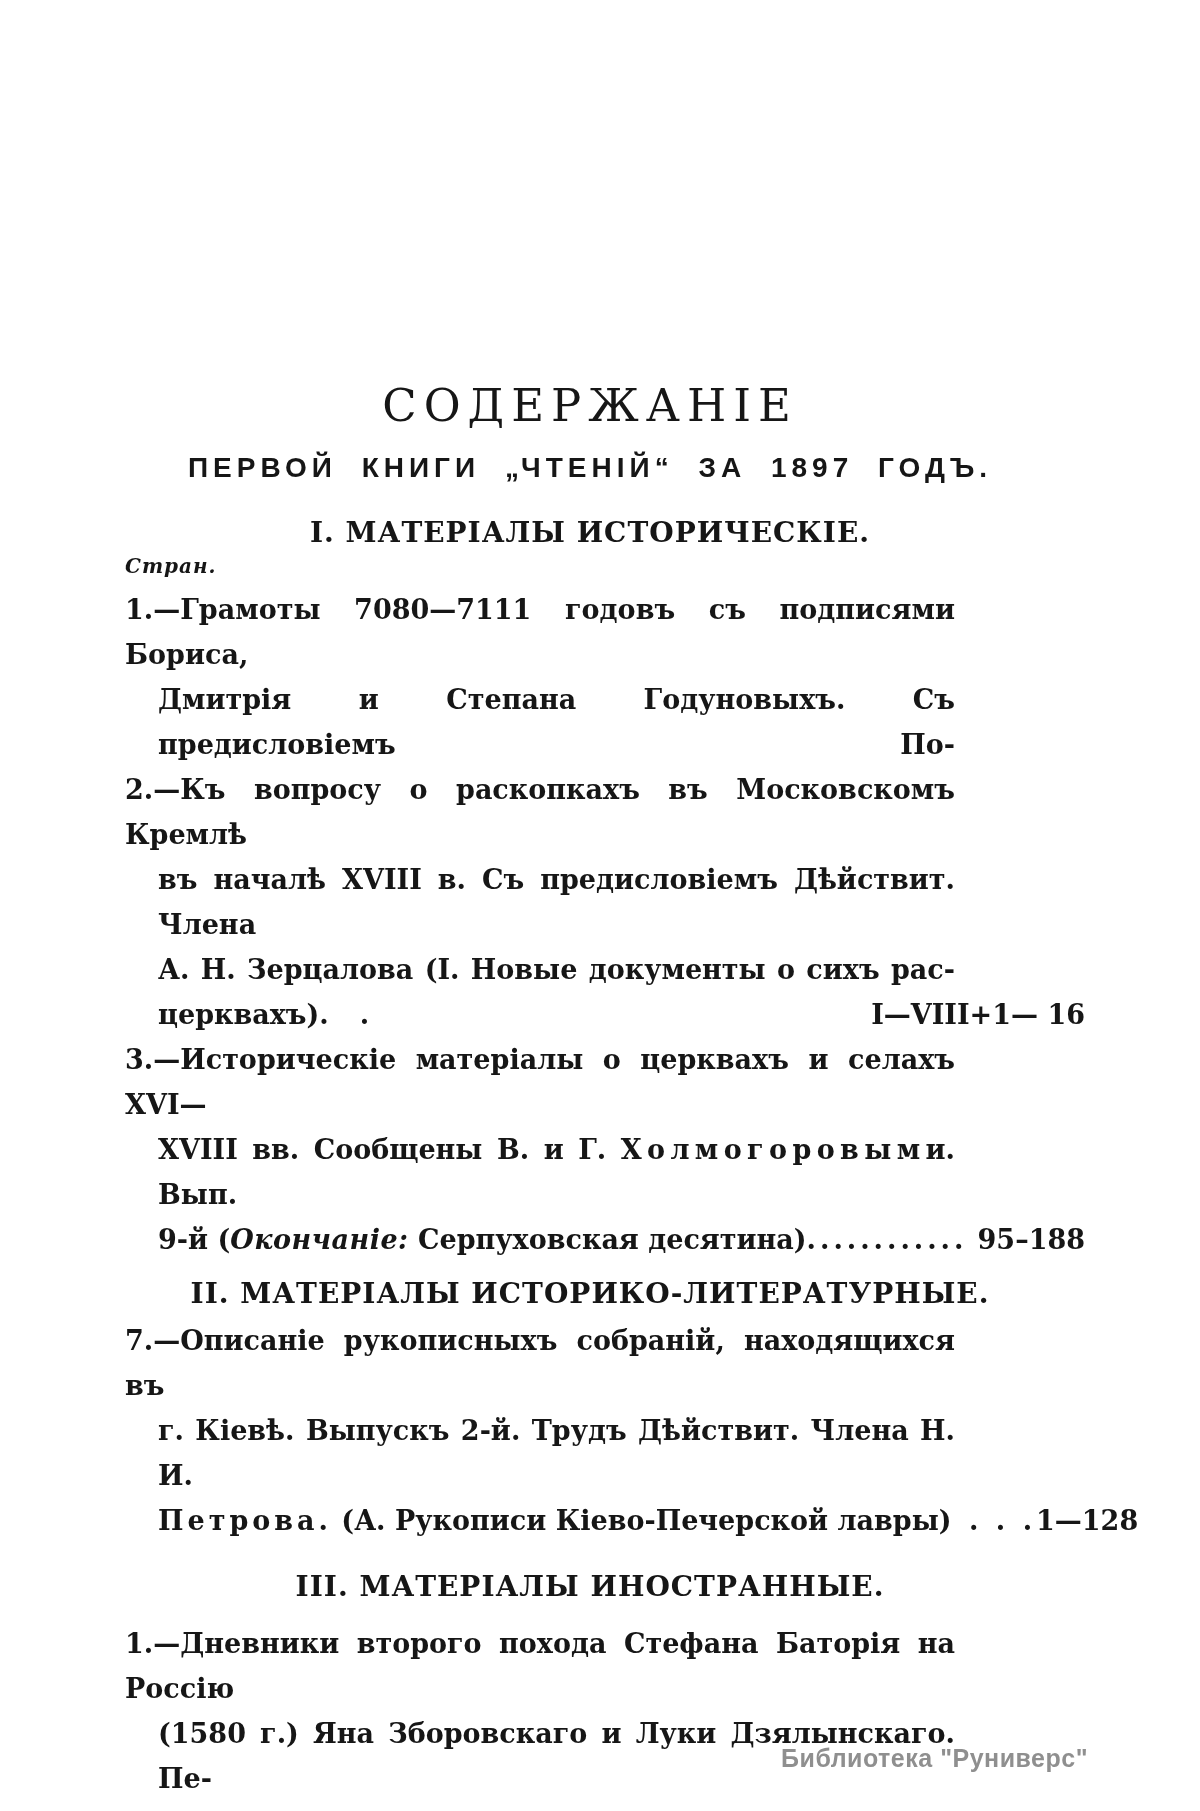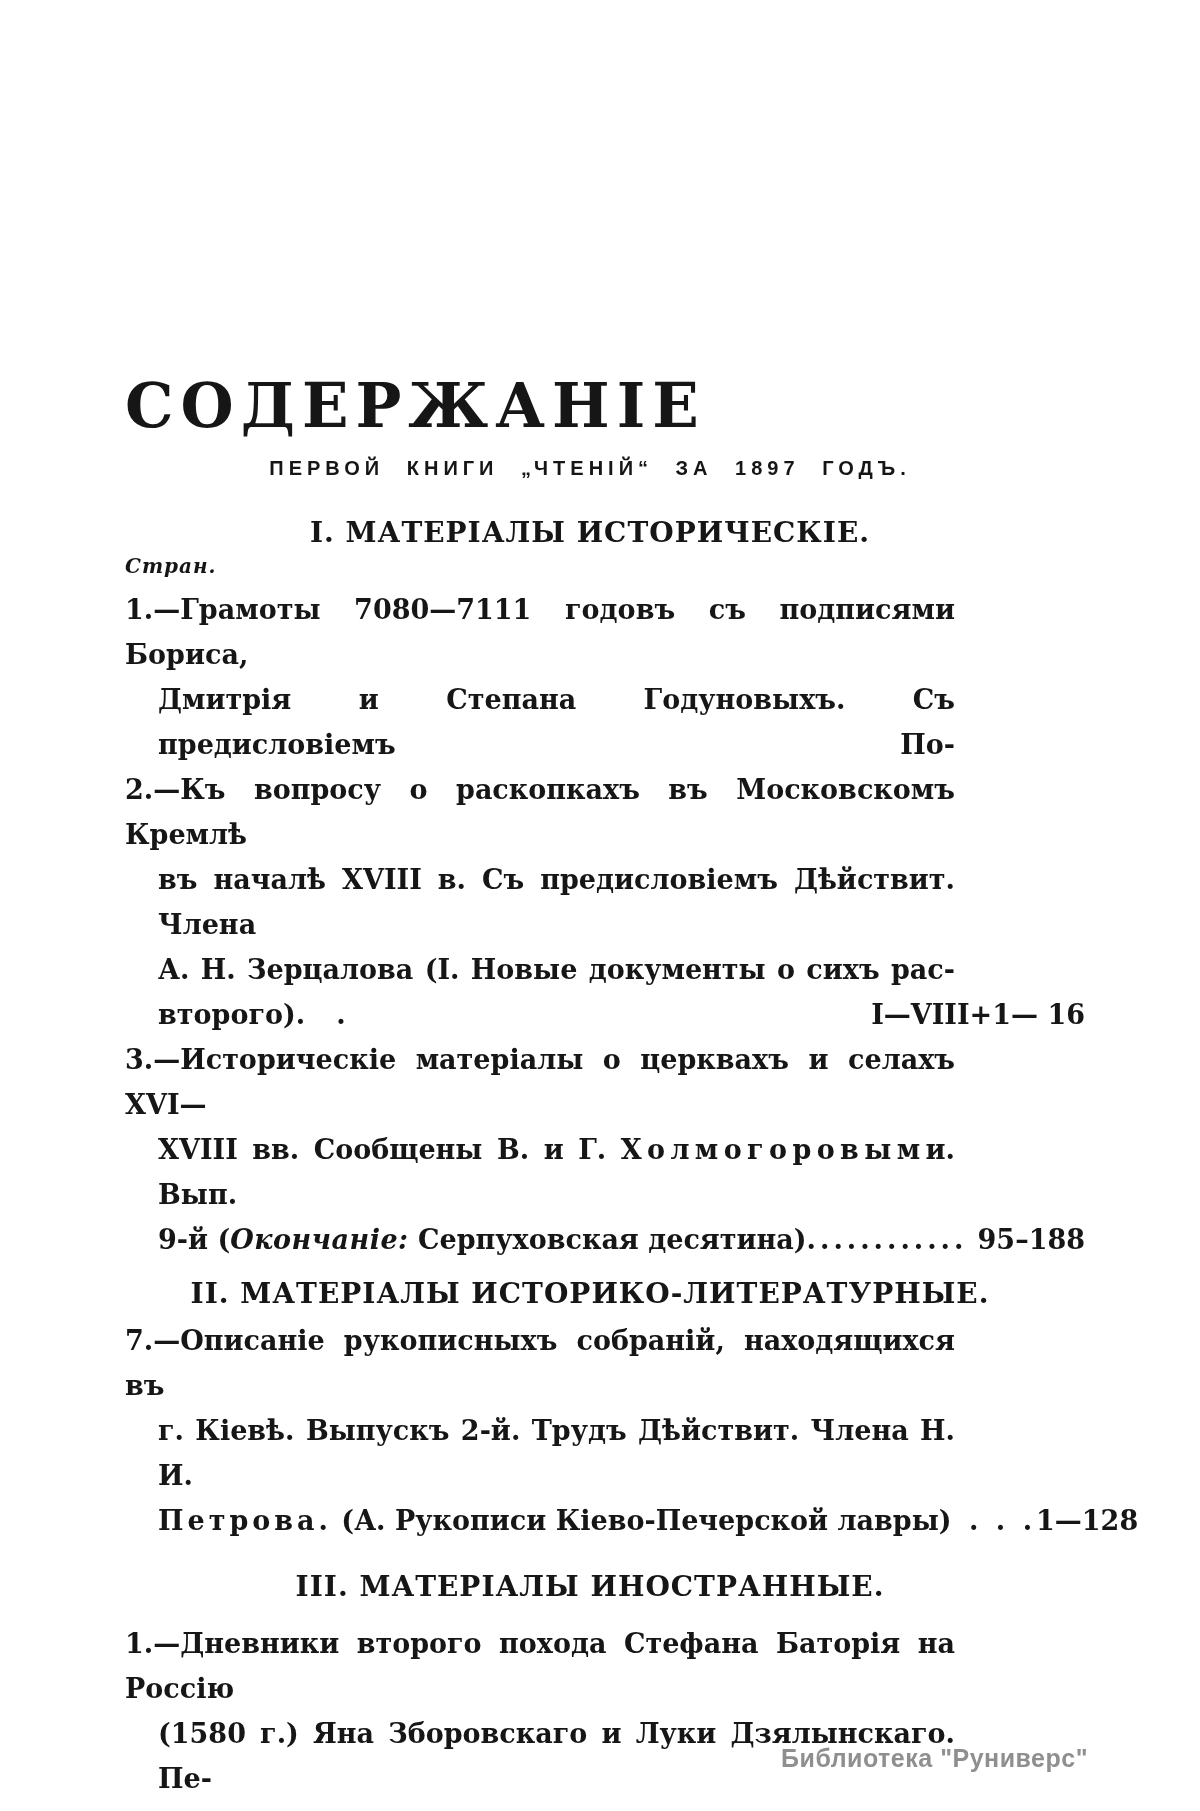--- a/index.html
+++ b/index.html
@@ -13,33 +13,33 @@
     overflow: hidden;
   }
   .content {
     position: absolute;
     left: 125px;
     top: 383px;
     width: 960px;
   }
   .title {
     width: 930px;
-    text-align: left;
-    font-size: 61px;
+    text-align: center;
+    font-size: 45px;
     line-height: 46px;
-    font-weight: bold;
+    font-weight: normal;
     letter-spacing: 7px;
   }
   .subtitle {
     width: 930px;
     margin-top: 22px;
     text-align: center;
     font-family: "Liberation Sans", sans-serif;
     font-weight: bold;
-    font-size: 20px;
+    font-size: 28px;
     line-height: 34px;
     letter-spacing: 5px;
     word-spacing: 12px;
   }
   .sec-heading {
     width: 930px;
     text-align: center;
     font-size: 28px;
     line-height: 32px;
     font-weight: bold;
@@ -108,21 +108,21 @@
         </div>
       </div>
 
       <div class="entry">
         <div class="textcol">
           <div class="line jst first">2.—Къ вопросу о раскопкахъ въ Московскомъ Кремлѣ</div>
           <div class="line jst cont">въ началѣ XVIII в. Съ предисловіемъ Дѣйствит. Члена</div>
           <div class="line jst cont">А. Н. Зерцалова (I. Новые документы о сихъ рас-</div>
         </div>
         <div class="line lastline cont">
-          <span class="seg">второго).</span><span class="seg sp"></span><span class="seg it"></span><span class="seg"></span><span class="leader"> .</span>
+          <span class="seg">церквахъ).</span><span class="seg sp"></span><span class="seg it"></span><span class="seg"></span><span class="leader"> .</span>
           <span class="pages">I—VIII+1— 16</span>
         </div>
       </div>
 
       <div class="entry">
         <div class="textcol">
           <div class="line jst first">3.—Историческіе матеріалы о церквахъ и селахъ XVI—</div>
           <div class="line jst cont">XVIII вв. Сообщены В. и Г. Х о л м о г о р о в ы м и. Вып.</div>
         </div>
         <div class="line lastline cont">

